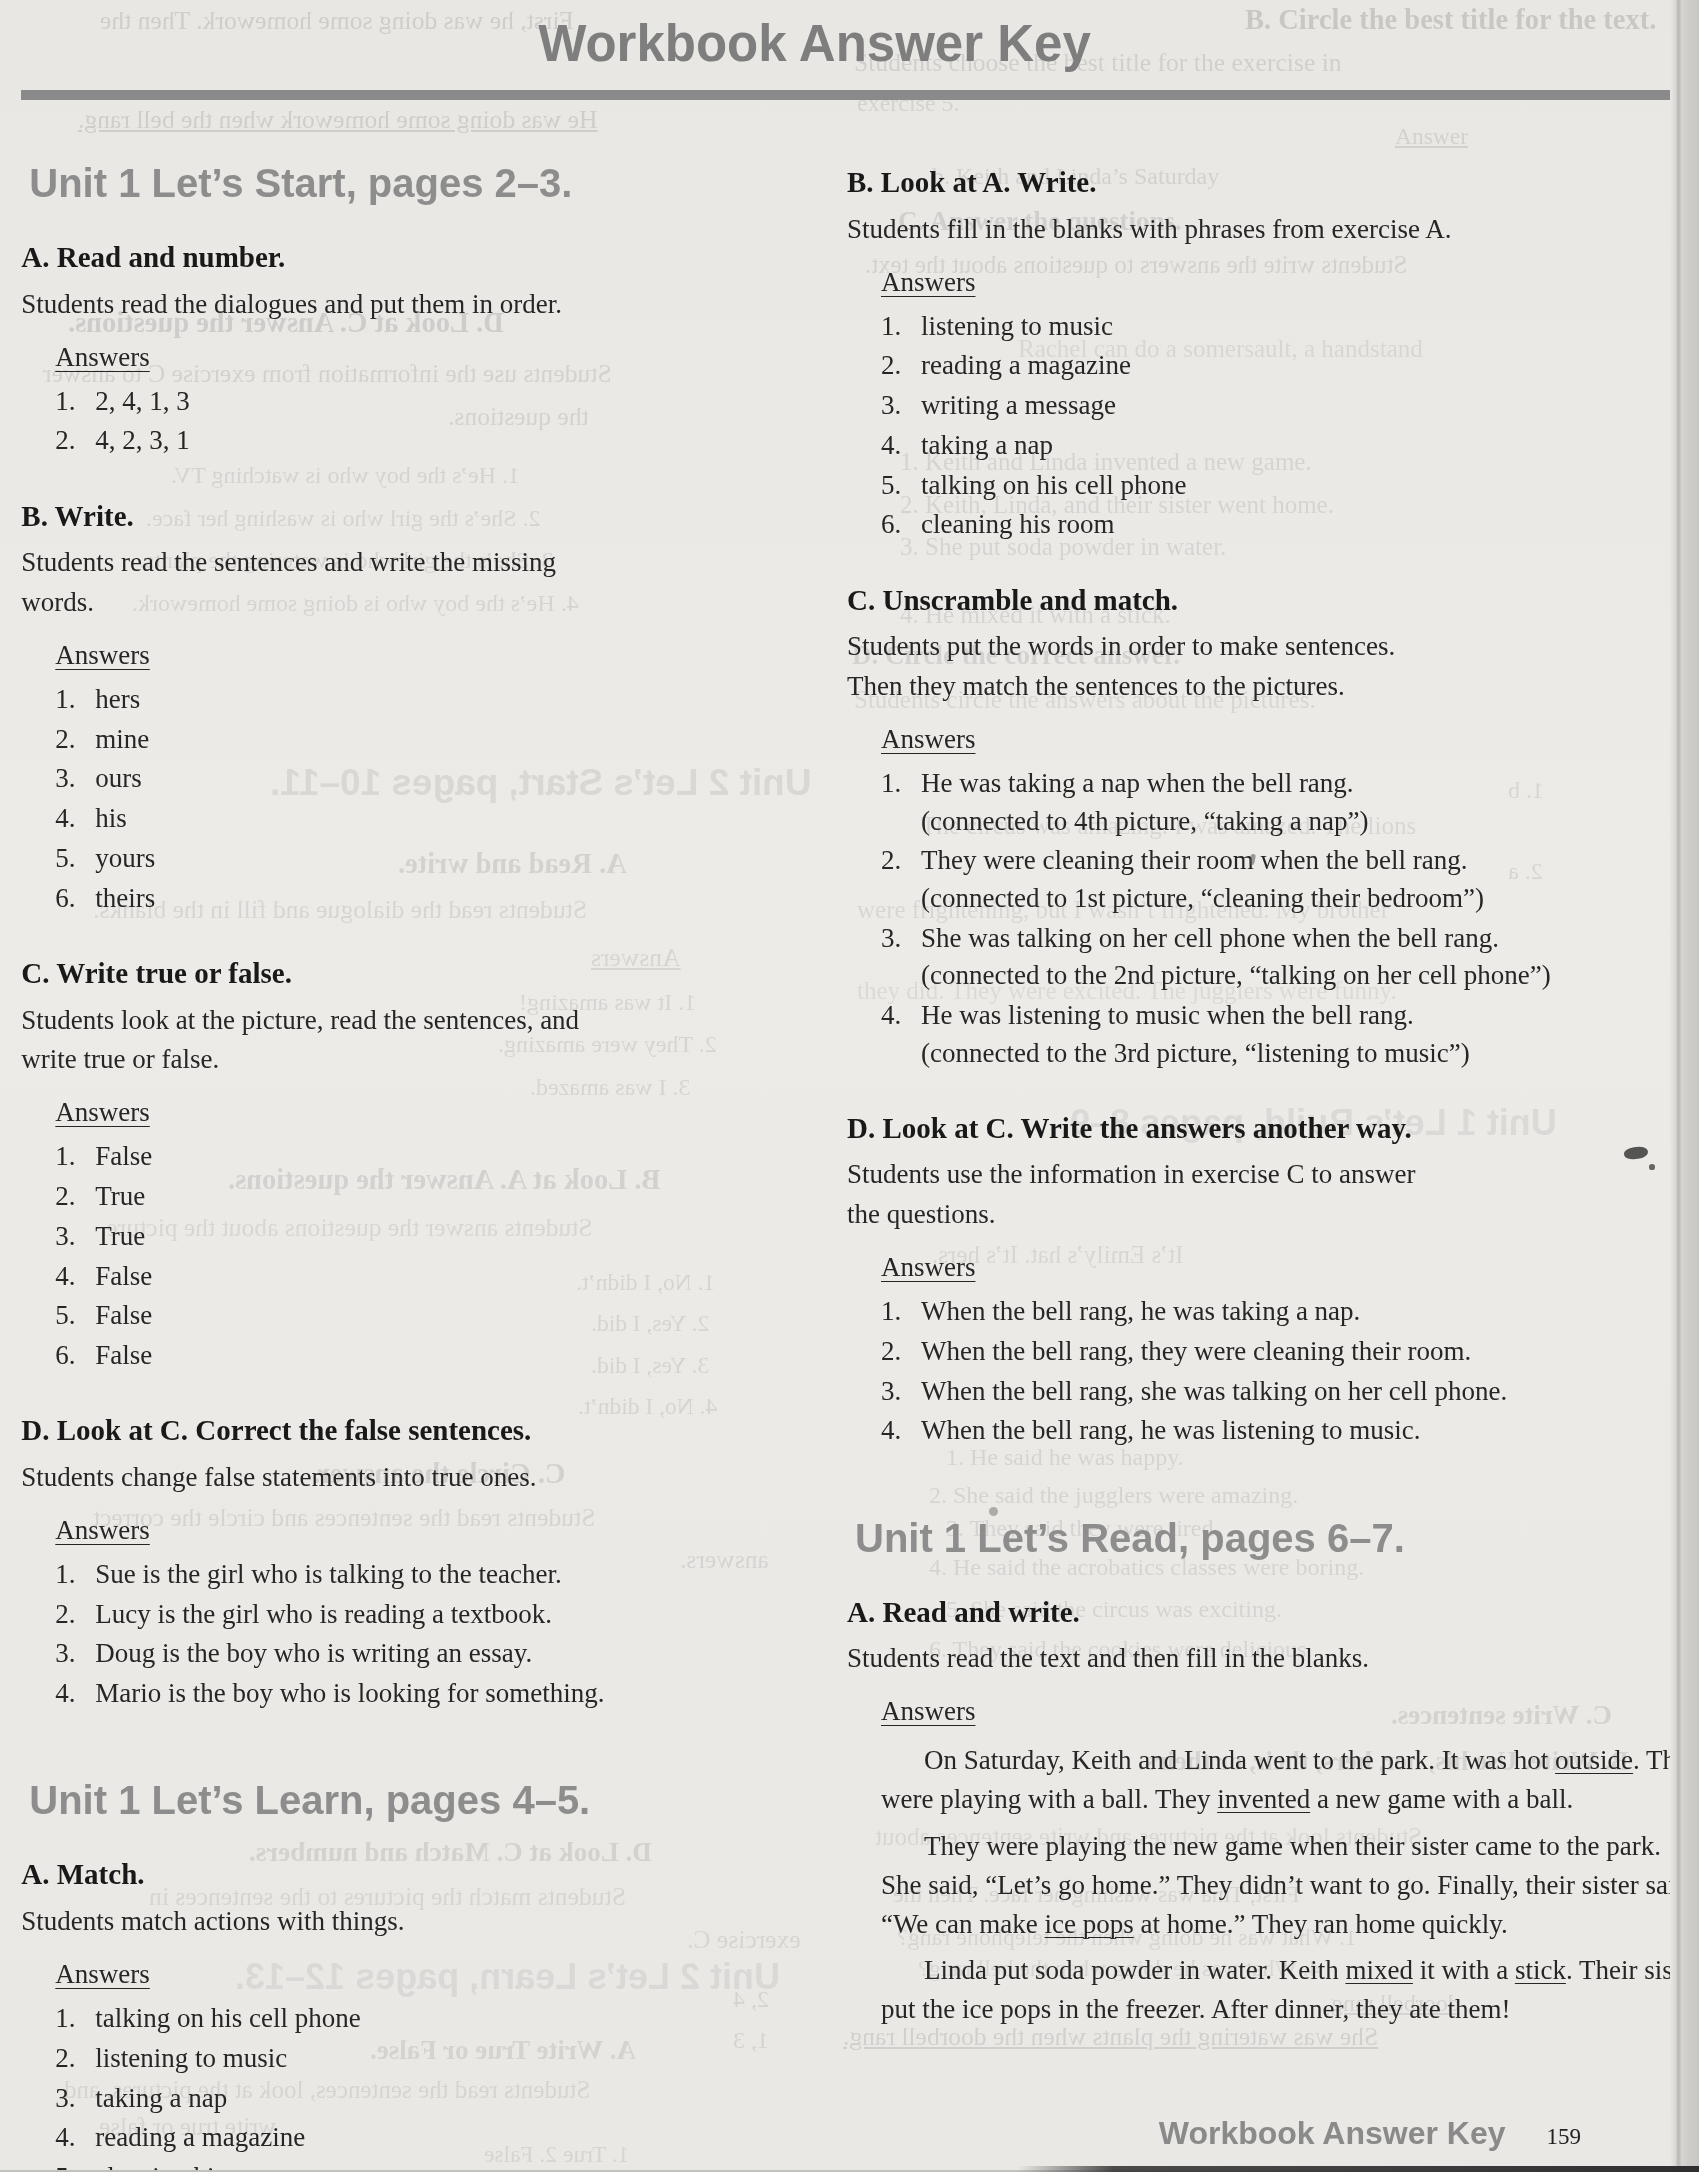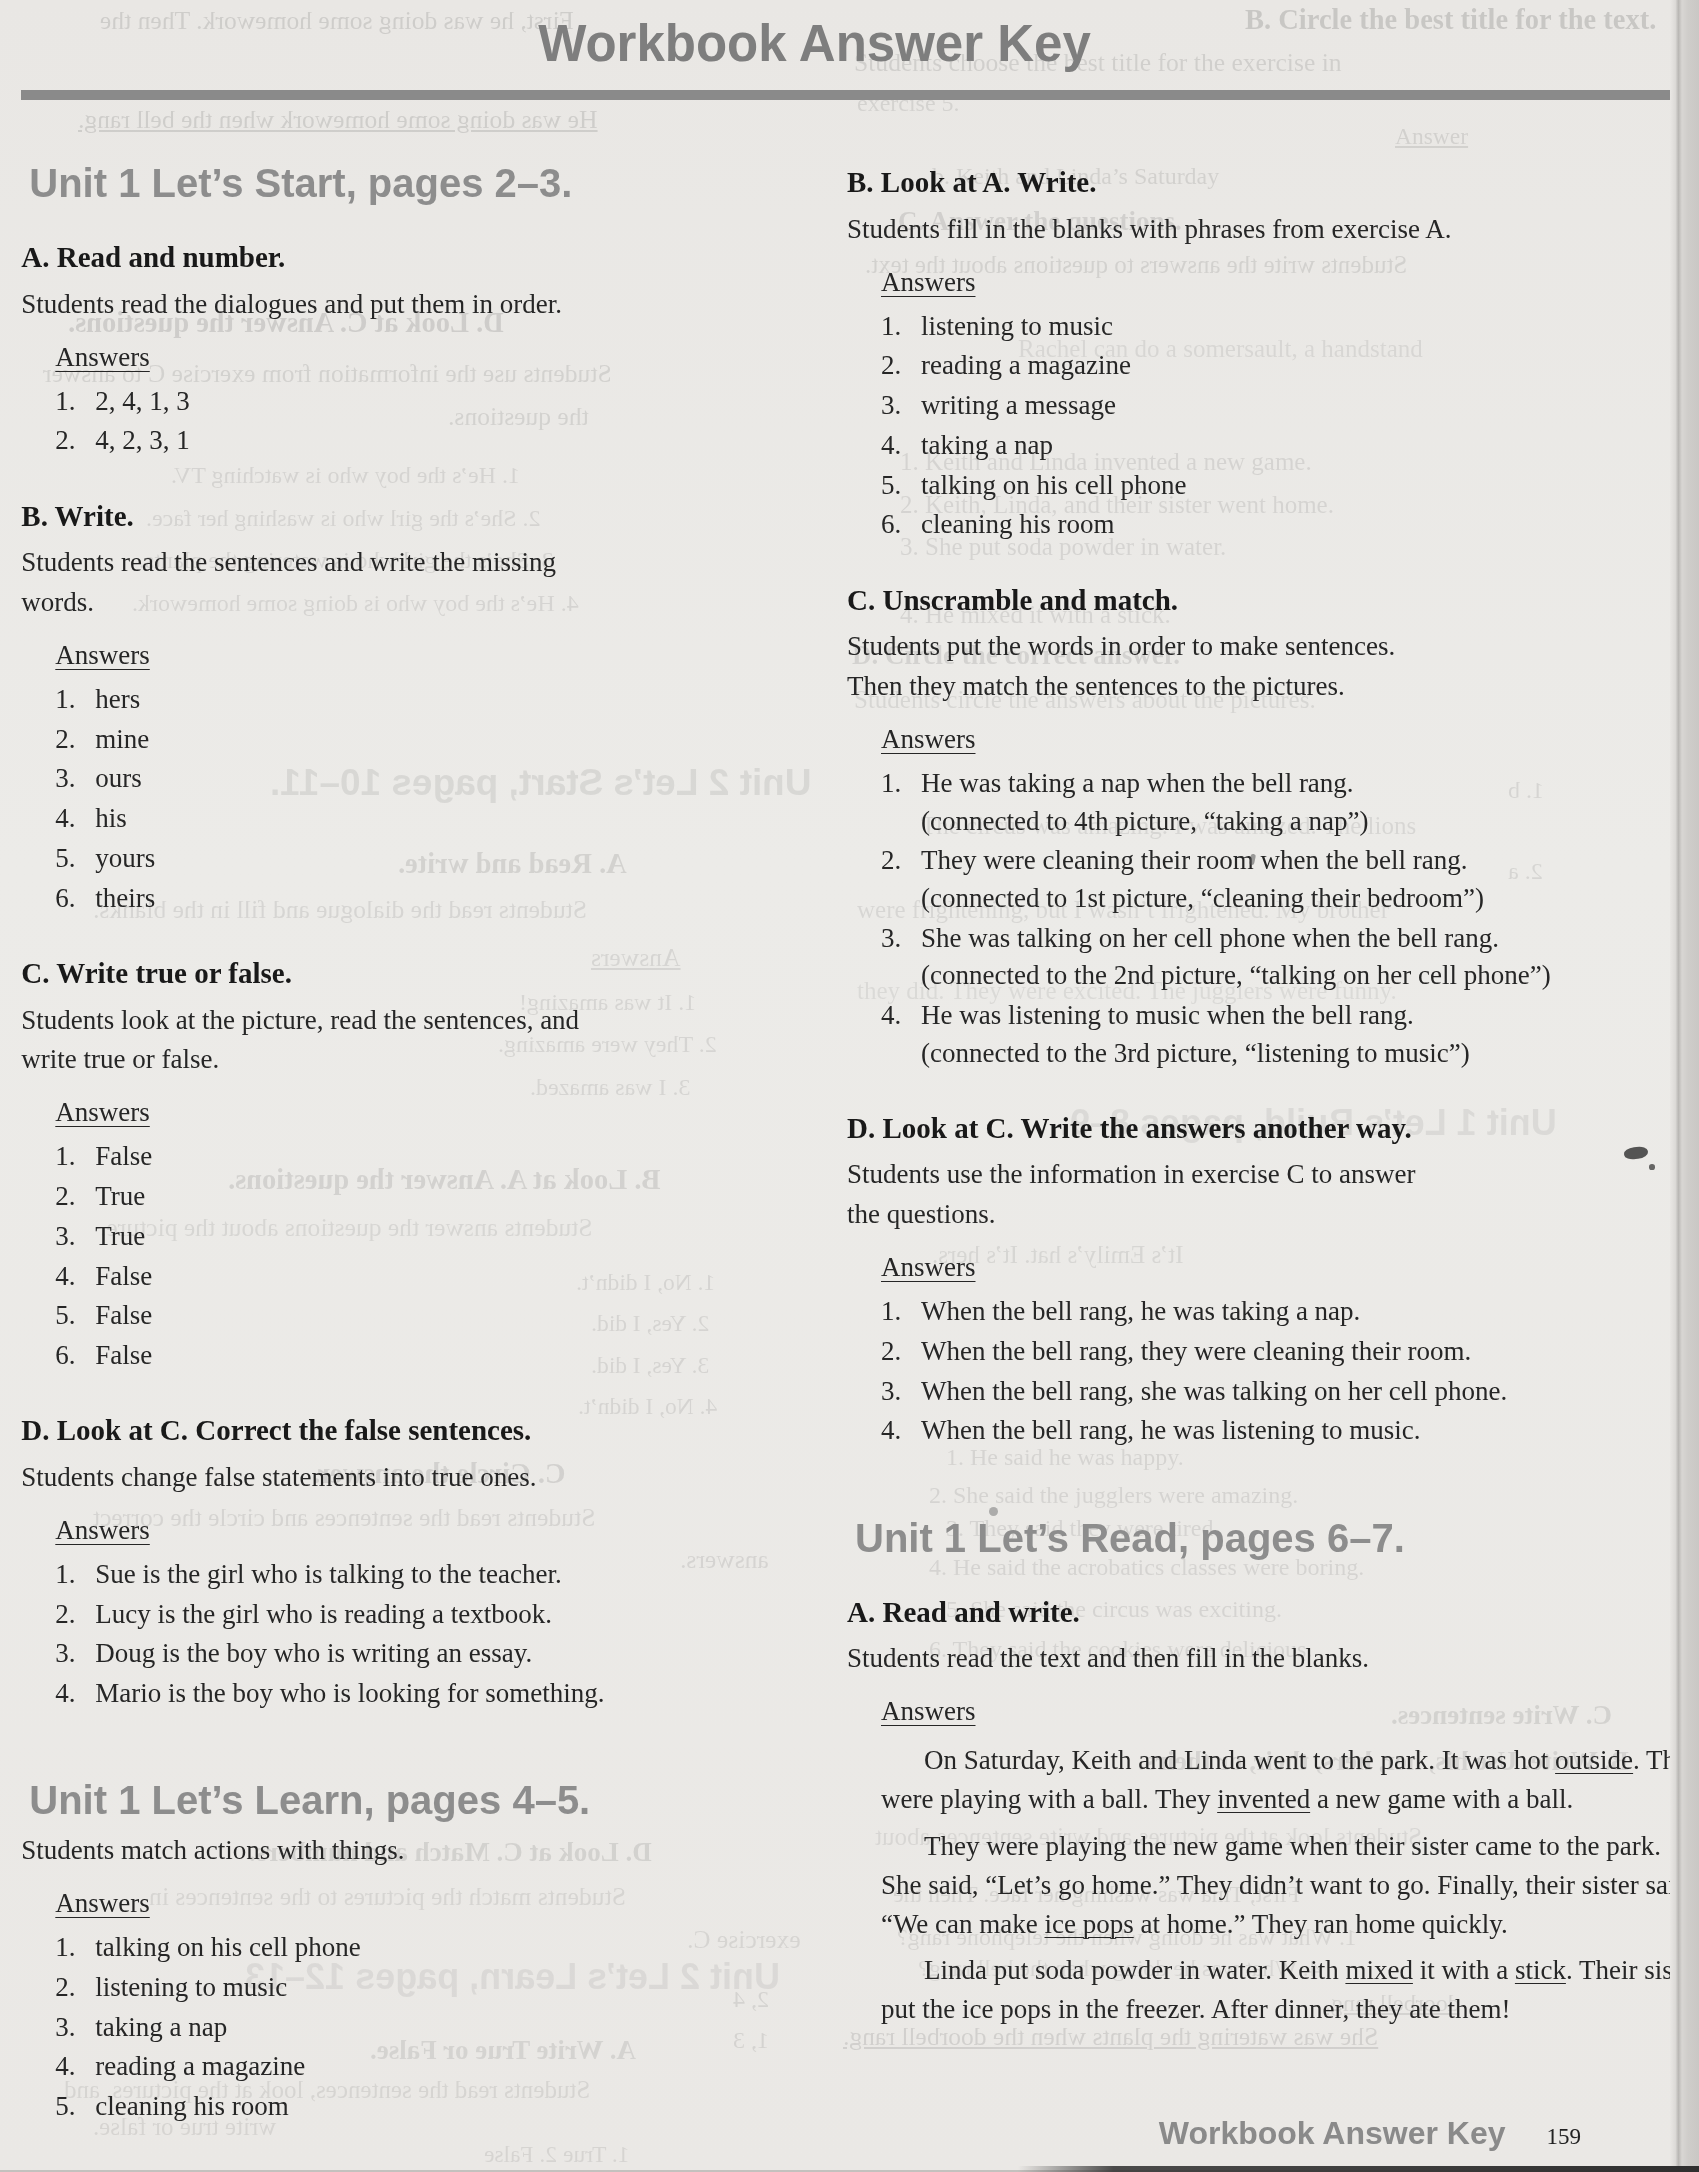--- a/index.html
+++ b/index.html
@@ -239,20 +239,21 @@
             <div class="txt">Doug is the boy who is writing an essay.</div>
           </div>
         <div class="ans-item">
             <div class="txt">Mario is the boy who is looking for something.</div>
           </div>
       </div>
     </div>
 
     <div class="unit u2h">Unit 1 Let’s Learn, pages 4–5.</div>
 
+    <div class="sec-title">A. Match.</div>
     <div class="desc">
       <div class="dline">Students match actions with things.</div>
     </div>
     <div class="answers">
       <div class="hdr">Answers</div>
       <div class="ans-list">
         <div class="ans-item">
             <div class="txt">talking on his cell phone</div>
           </div>
         <div class="ans-item">

